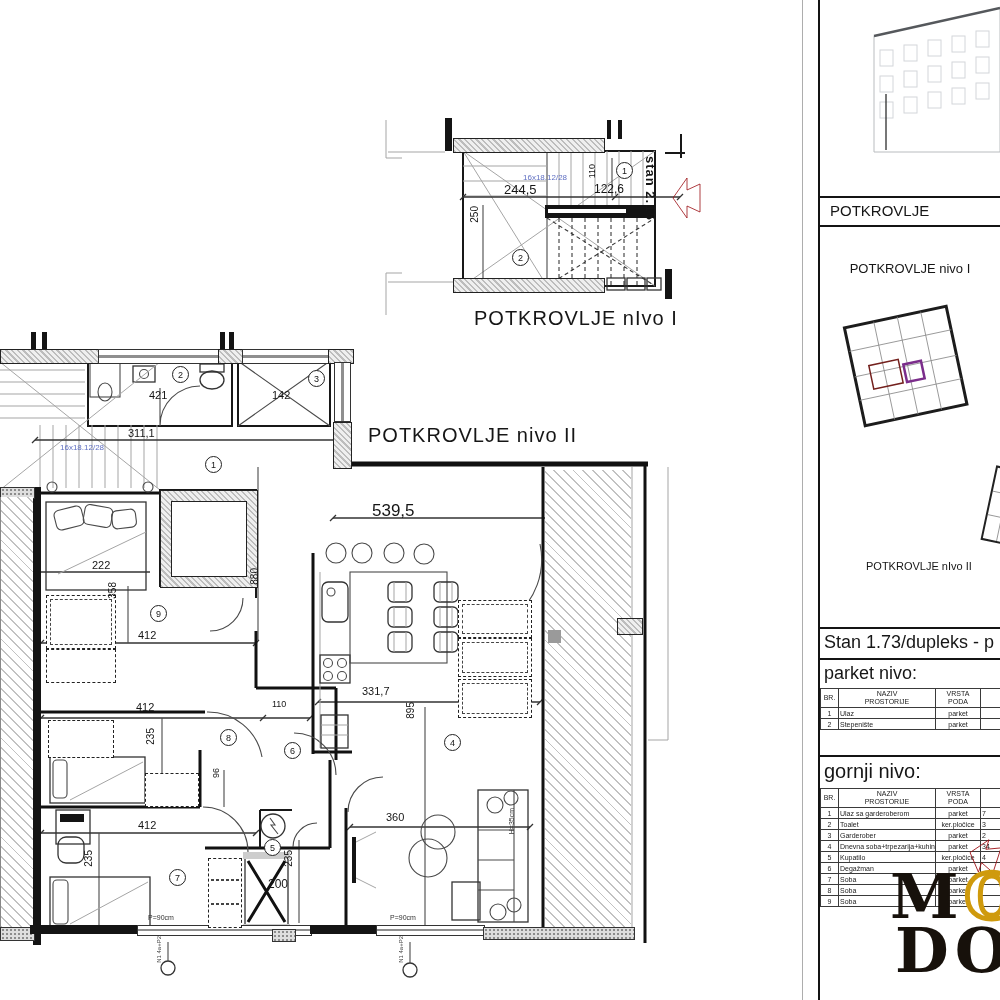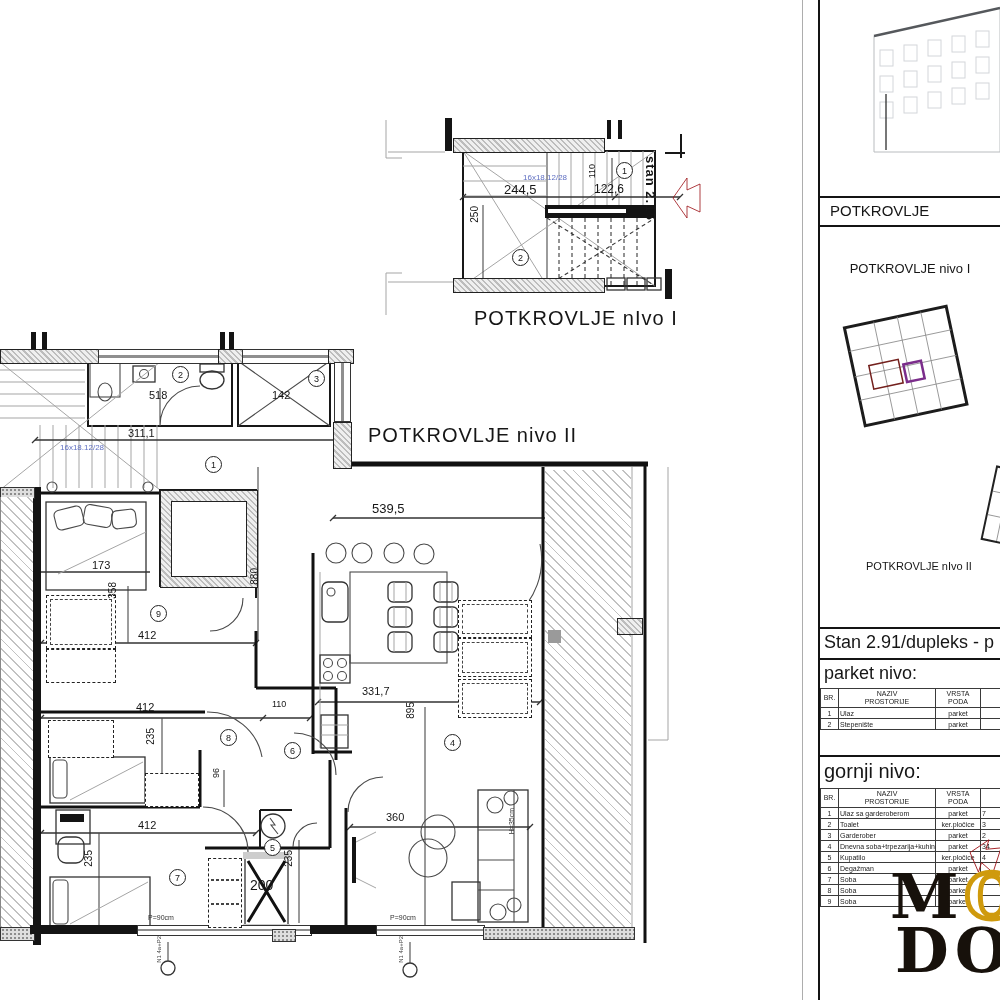--- a/index.html
+++ b/index.html
@@ -282,39 +282,39 @@
         <div class="dashin" style="left:3px;top:3px;right:3px;bottom:3px"></div>
       </div>
   <div class="dash" style="left:48px;top:390px;width:64px;height:36px"></div>
   <div class="dash" style="left:145px;top:443px;width:52px;height:32px"></div>
   <div class="dash" style="left:208px;top:528px;width:32px;height:68px">
         <div class="dashin" style="left:2px;top:20px;right:2px;height:0"></div>
         <div class="dashin" style="left:2px;top:44px;right:2px;height:0"></div>
       </div>
 
   <div class="tx" style="left:368px;top:95px;font-size:20px;letter-spacing:1px">POTKROVLJE nivo II</div>
-  <div class="tx" style="left:149px;top:60px;font-size:11px">518</div>
+  <div class="tx" style="left:149px;top:60px;font-size:11px">421</div>
   <div class="tx" style="left:272px;top:60px;font-size:11px">142</div>
   <div class="tx" style="left:128px;top:98px;font-size:11px">311,1</div>
   <div class="tx blue" style="left:60px;top:114px;font-size:8px">16x18.12/28</div>
-  <div class="tx" style="left:372px;top:172px;font-size:13px">539,5</div>
-  <div class="tx" style="left:92px;top:230px;font-size:11px">173</div>
+  <div class="tx" style="left:372px;top:172px;font-size:17px">539,5</div>
+  <div class="tx" style="left:92px;top:230px;font-size:11px">222</div>
   <div class="tx vtu" style="left:108px;top:252px;font-size:10px">358</div>
   <div class="tx vtu" style="left:250px;top:238px;font-size:10px">880</div>
   <div class="tx" style="left:138px;top:300px;font-size:11px">412</div>
   <div class="tx" style="left:136px;top:372px;font-size:11px">412</div>
   <div class="tx" style="left:138px;top:490px;font-size:11px">412</div>
   <div class="tx" style="left:362px;top:356px;font-size:11px">331,7</div>
   <div class="tx" style="left:272px;top:370px;font-size:9px">110</div>
   <div class="tx vtu" style="left:406px;top:372px;font-size:10px">895</div>
   <div class="tx vtu" style="left:212px;top:438px;font-size:9px">96</div>
   <div class="tx vtu" style="left:146px;top:398px;font-size:10px">235</div>
   <div class="tx vtu" style="left:84px;top:520px;font-size:10px">235</div>
   <div class="tx vtu" style="left:284px;top:520px;font-size:10px">235</div>
-  <div class="tx" style="left:250px;top:548px;font-size:14px">200</div>
+  <div class="tx" style="left:268px;top:548px;font-size:12px">200</div>
   <div class="tx" style="left:386px;top:482px;font-size:11px">360</div>
   <div class="tx vtu" style="left:508px;top:478px;font-size:7px;color:#333">H=35cm</div>
   <div class="tx" style="left:148px;top:584px;font-size:7px;color:#333">P=90cm</div>
   <div class="tx" style="left:390px;top:584px;font-size:7px;color:#333">P=90cm</div>
   <div class="tx vtu" style="left:156px;top:606px;font-size:6px;color:#444">N1 4a+P2</div>
   <div class="tx vtu" style="left:398px;top:606px;font-size:6px;color:#444">N1 4a+P2</div>
 
   <div class="circ" style="left:205px;top:126px">1</div>
   <div class="circ" style="left:172px;top:36px">2</div>
   <div class="circ" style="left:308px;top:40px">3</div>
@@ -407,21 +407,21 @@
 </div>
 
 <div class="thumb" style="left:988px;top:468px;width:30px;height:72px;transform:rotate(12deg);border:2px solid #222">
   <svg width="30" height="72">
         <path stroke="#888" stroke-width="0.8" d="M0,24 H30 M0,48 H30 M14,0 V72"></path>
       </svg>
 </div>
 <div class="tx" style="left:866px;top:561px;font-size:11px">POTKROVLJE nIvo II</div>
 
 <div class="thin" style="left:818px;top:627px;width:182px;height:2px;background:#141414"></div>
-<div class="tx" style="left:824px;top:633px;font-size:18px">Stan 2.91/dupleks - p</div>
+<div class="tx" style="left:824px;top:633px;font-size:18px">Stan 1.73/dupleks - p</div>
 <div class="thin" style="left:818px;top:658px;width:182px;height:2px;background:#141414"></div>
 <div class="tx" style="left:824px;top:664px;font-size:18px">parket nivo:</div>
 <table class="ptab" style="left:820px;top:688px;width:236px">
       <colgroup>
         <col style="width:18px">
         <col style="width:97px">
         <col style="width:45px">
         <col style="width:76px">
       </colgroup>
       <tbody>

